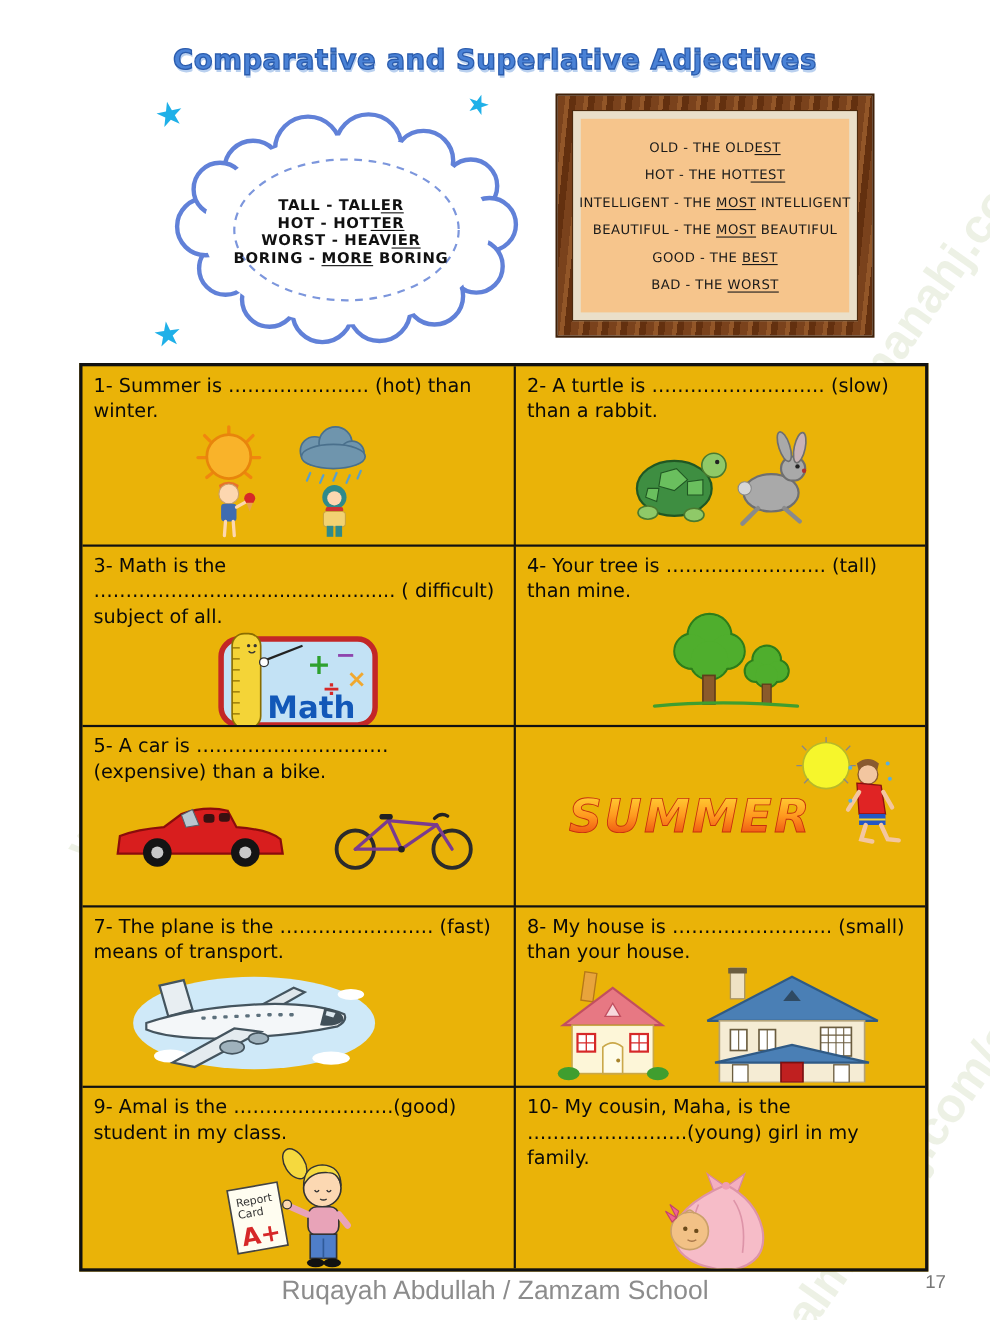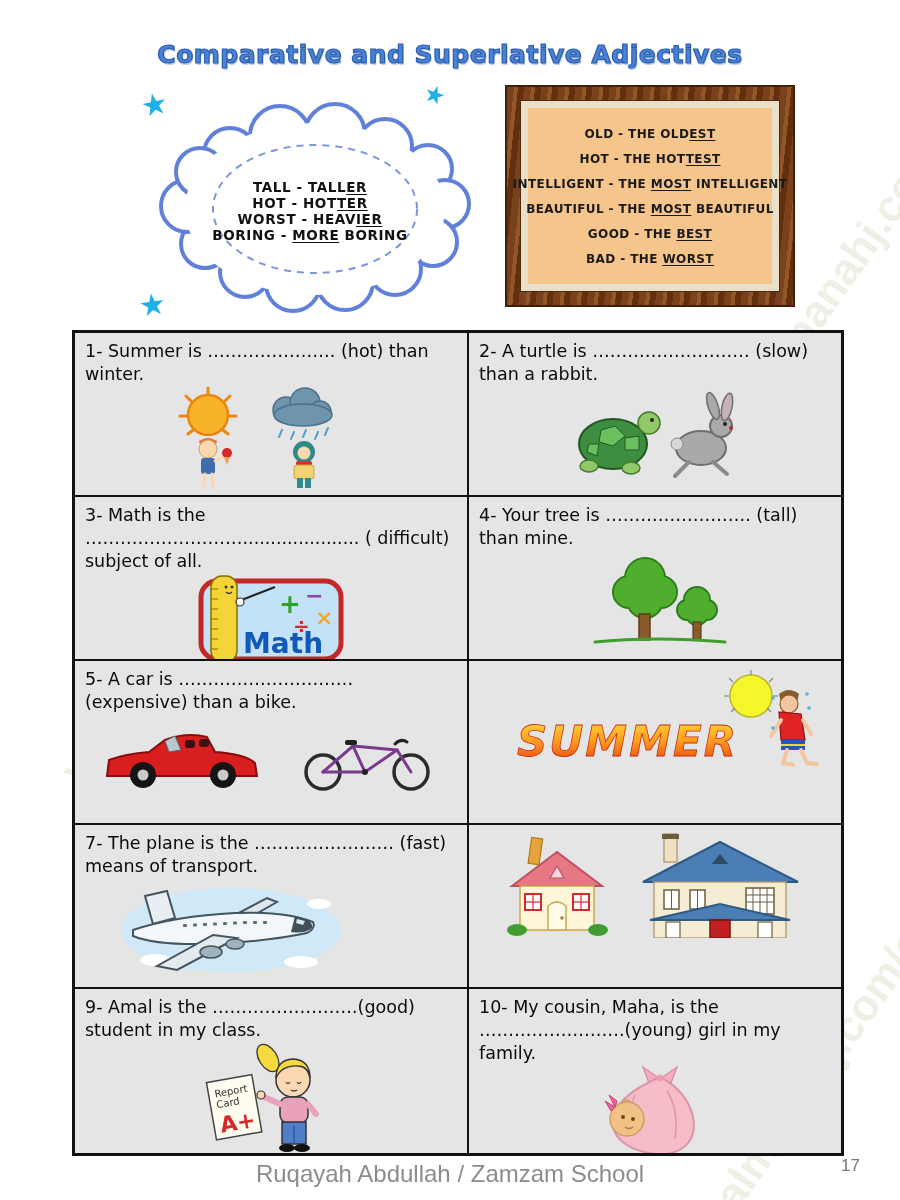--- a/index.html
+++ b/index.html
@@ -23,24 +23,24 @@
                justify-content:center;padding-top:6px;}
   .cloud-line{font-size:13.5px;font-weight:bold;letter-spacing:0.6px;color:#111;}
   .ul{text-decoration:underline;text-underline-offset:2px;}
   
   .board{position:absolute;left:505px;top:85px;width:290px;height:222px;box-sizing:border-box;
          padding:13px;border:2px solid #3f2008;
          background:repeating-linear-gradient(96deg,#7a421c 0 7px,#925628 7px 11px,#63300f 11px 17px);}
   .board-mat{width:100%;height:100%;box-sizing:border-box;padding:7px;background:#eadfc9;border:1px solid #4c2a0d;}
   .board-panel{width:100%;height:100%;box-sizing:border-box;background:#f6c58c;
                display:flex;flex-direction:column;align-items:center;justify-content:center;gap:11px;}
-  .board-line{font-size:12px;font-weight:bold;letter-spacing:0.4px;color:#1a1a1a;white-space:nowrap;}
+  .board-line{font-size:12px;font-weight:normal;letter-spacing:0.4px;color:#1a1a1a;white-space:nowrap;}
   
   .grid{position:absolute;left:72px;top:330px;width:772px;box-sizing:border-box;
-        border:3px solid #111;display:grid;grid-template-columns:394px 1fr;grid-auto-rows:164px;background:#e5e5e5;}
+        border:3px solid #111;display:grid;grid-template-columns:394px 1fr;grid-auto-rows:164px;background:#eab308;}
   .cell{border-right:2.5px solid #111;border-bottom:2.5px solid #111;padding:7px 10px 2px 10px;
         box-sizing:border-box;overflow:hidden;position:relative;}
   .cell:nth-child(2n){border-right:none;}
   .cell:nth-child(9),.cell:nth-child(10){border-bottom:none;}
   .ex-text{font-size:17.5px;line-height:1.32;color:#0a0a0a;}
   .art{display:flex;justify-content:center;align-items:flex-start;}
   .art.right{justify-content:flex-end;}
   .art.left{justify-content:flex-start;padding-left:28px;}
   
   .footer{position:absolute;top:1160px;left:0;width:100%;text-align:center;
@@ -341,20 +341,21 @@
           <rect x="150" y="43" width="4" height="3" rx="1"></rect>
         </g>
         <polygon points="124,60 64,92 44,88 100,57" fill="#e4ebef" stroke="#44545e" stroke-width="2"></polygon>
         <ellipse cx="98" cy="74" rx="11" ry="6" fill="#9fb2bd" stroke="#44545e" stroke-width="1.5"></ellipse>
         <ellipse cx="122" cy="66" rx="9" ry="5" fill="#9fb2bd" stroke="#44545e" stroke-width="1.5"></ellipse>
       </svg>
     </div>
   </div>
 
   <div class="cell">
+    <div class="ex-text">8- My house is ……………………. (small) than your house.</div>
     <div class="art">
       <svg width="310" height="106" viewBox="0 0 310 106">
         <g transform="translate(12,18)">
           <rect x="18" y="-12" width="11" height="26" fill="#e8a43c" stroke="#b57718" stroke-width="1.2" transform="rotate(8 23 0)"></rect>
           <polygon points="0,36 45,2 90,36" fill="#e77883" stroke="#c14f60" stroke-width="2"></polygon>
           <polygon points="38,28 45,16 52,28" fill="#f7d9dd" stroke="#c14f60" stroke-width="1.2"></polygon>
           <rect x="8" y="36" width="74" height="44" fill="#fdf6d8" stroke="#caa84a" stroke-width="1.5"></rect>
           <path d="M36,80 L36,56 Q45,48 54,56 L54,80 Z" fill="#fffce8" stroke="#caa84a" stroke-width="1.5"></path>
           <circle cx="50" cy="68" r="1.8" fill="#a8842c"></circle>
           <g fill="#ffffff" stroke="#d62828" stroke-width="2">

